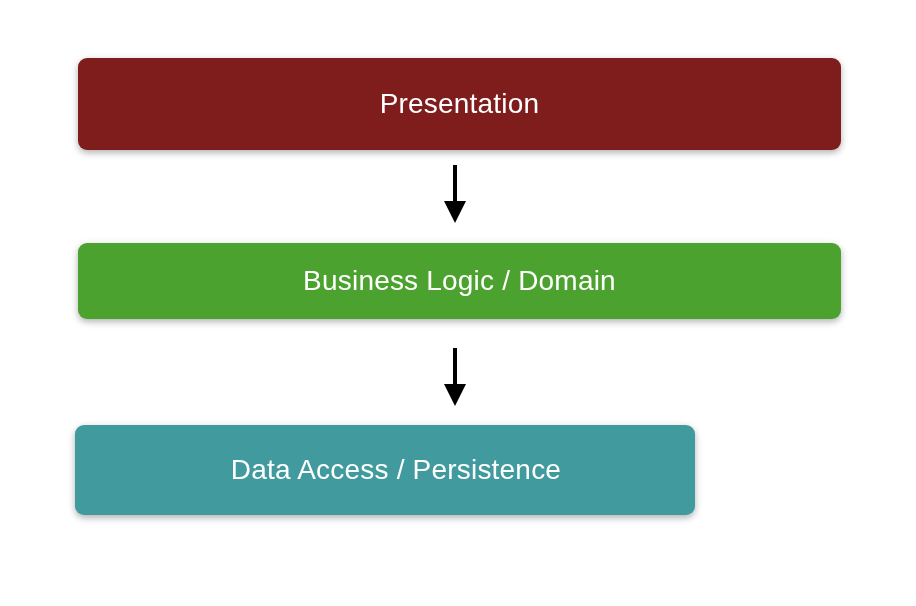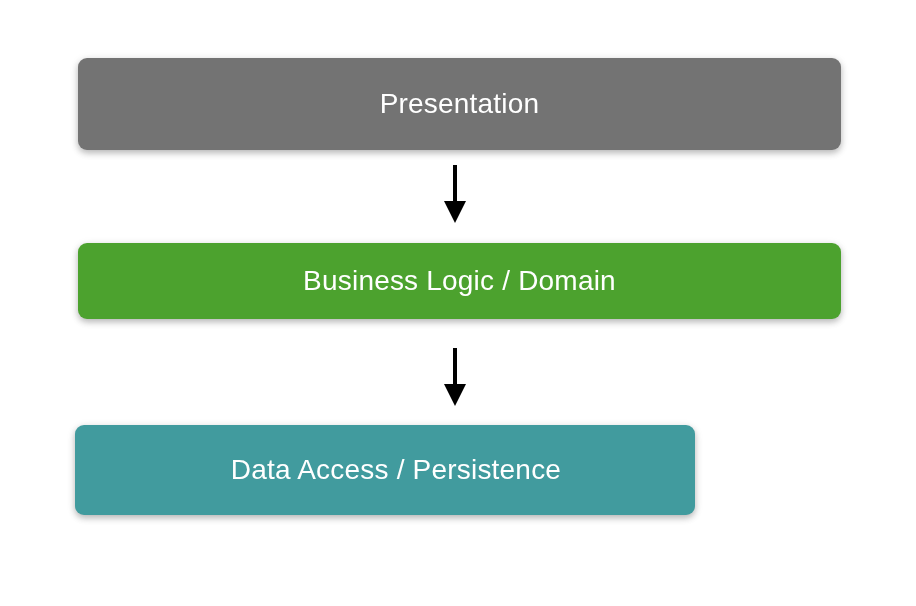--- a/index.html
+++ b/index.html
@@ -77,21 +77,21 @@
     display: block;
     width: 46px;
     height: 62px;
   }
 </style>
 </head>
 <body>
 
 <div id="canvas" style="background-color: rgb(255, 255, 255);">
 
-  <div class="layer-box" id="box-presentation" style="background-color: #737373;">
+  <div class="layer-box" id="box-presentation" style="background-color: #7f1d1d;">
     <span class="layer-label">Presentation</span>
   </div>
 
   <div class="flow-arrow" id="arrow-presentation-to-business">
     <svg viewBox="0 0 46 62" xmlns="http://www.w3.org/2000/svg">
       <line x1="23" y1="2" x2="23" y2="42" stroke="#000000" stroke-width="4"></line>
       <polygon points="23,60 12,38 34,38" fill="#000000"></polygon>
     </svg>
   </div>
 

